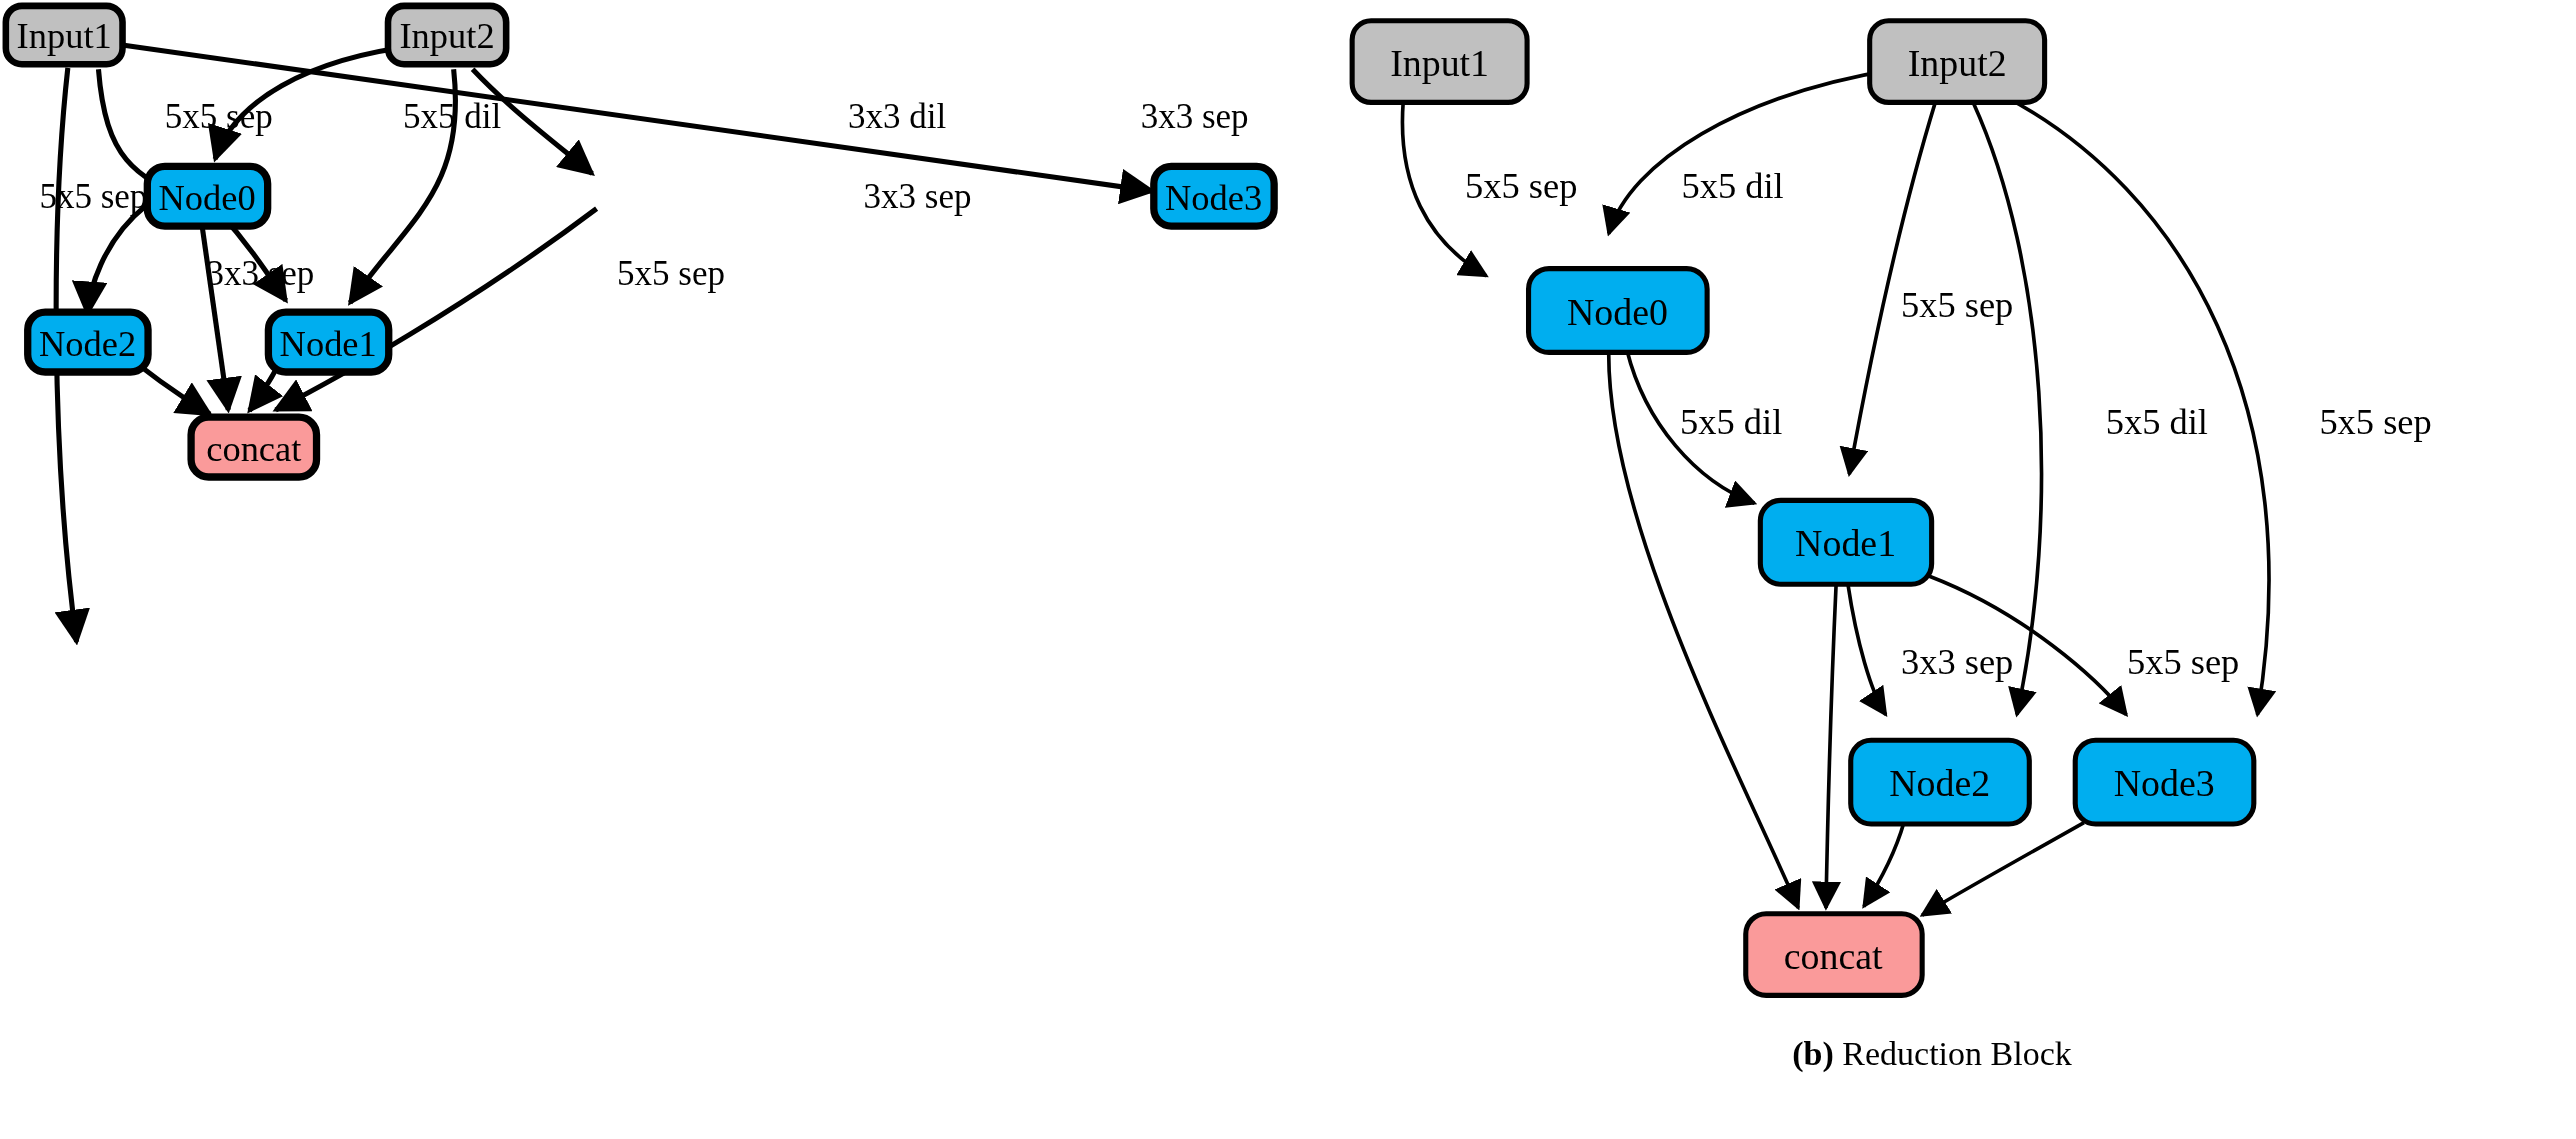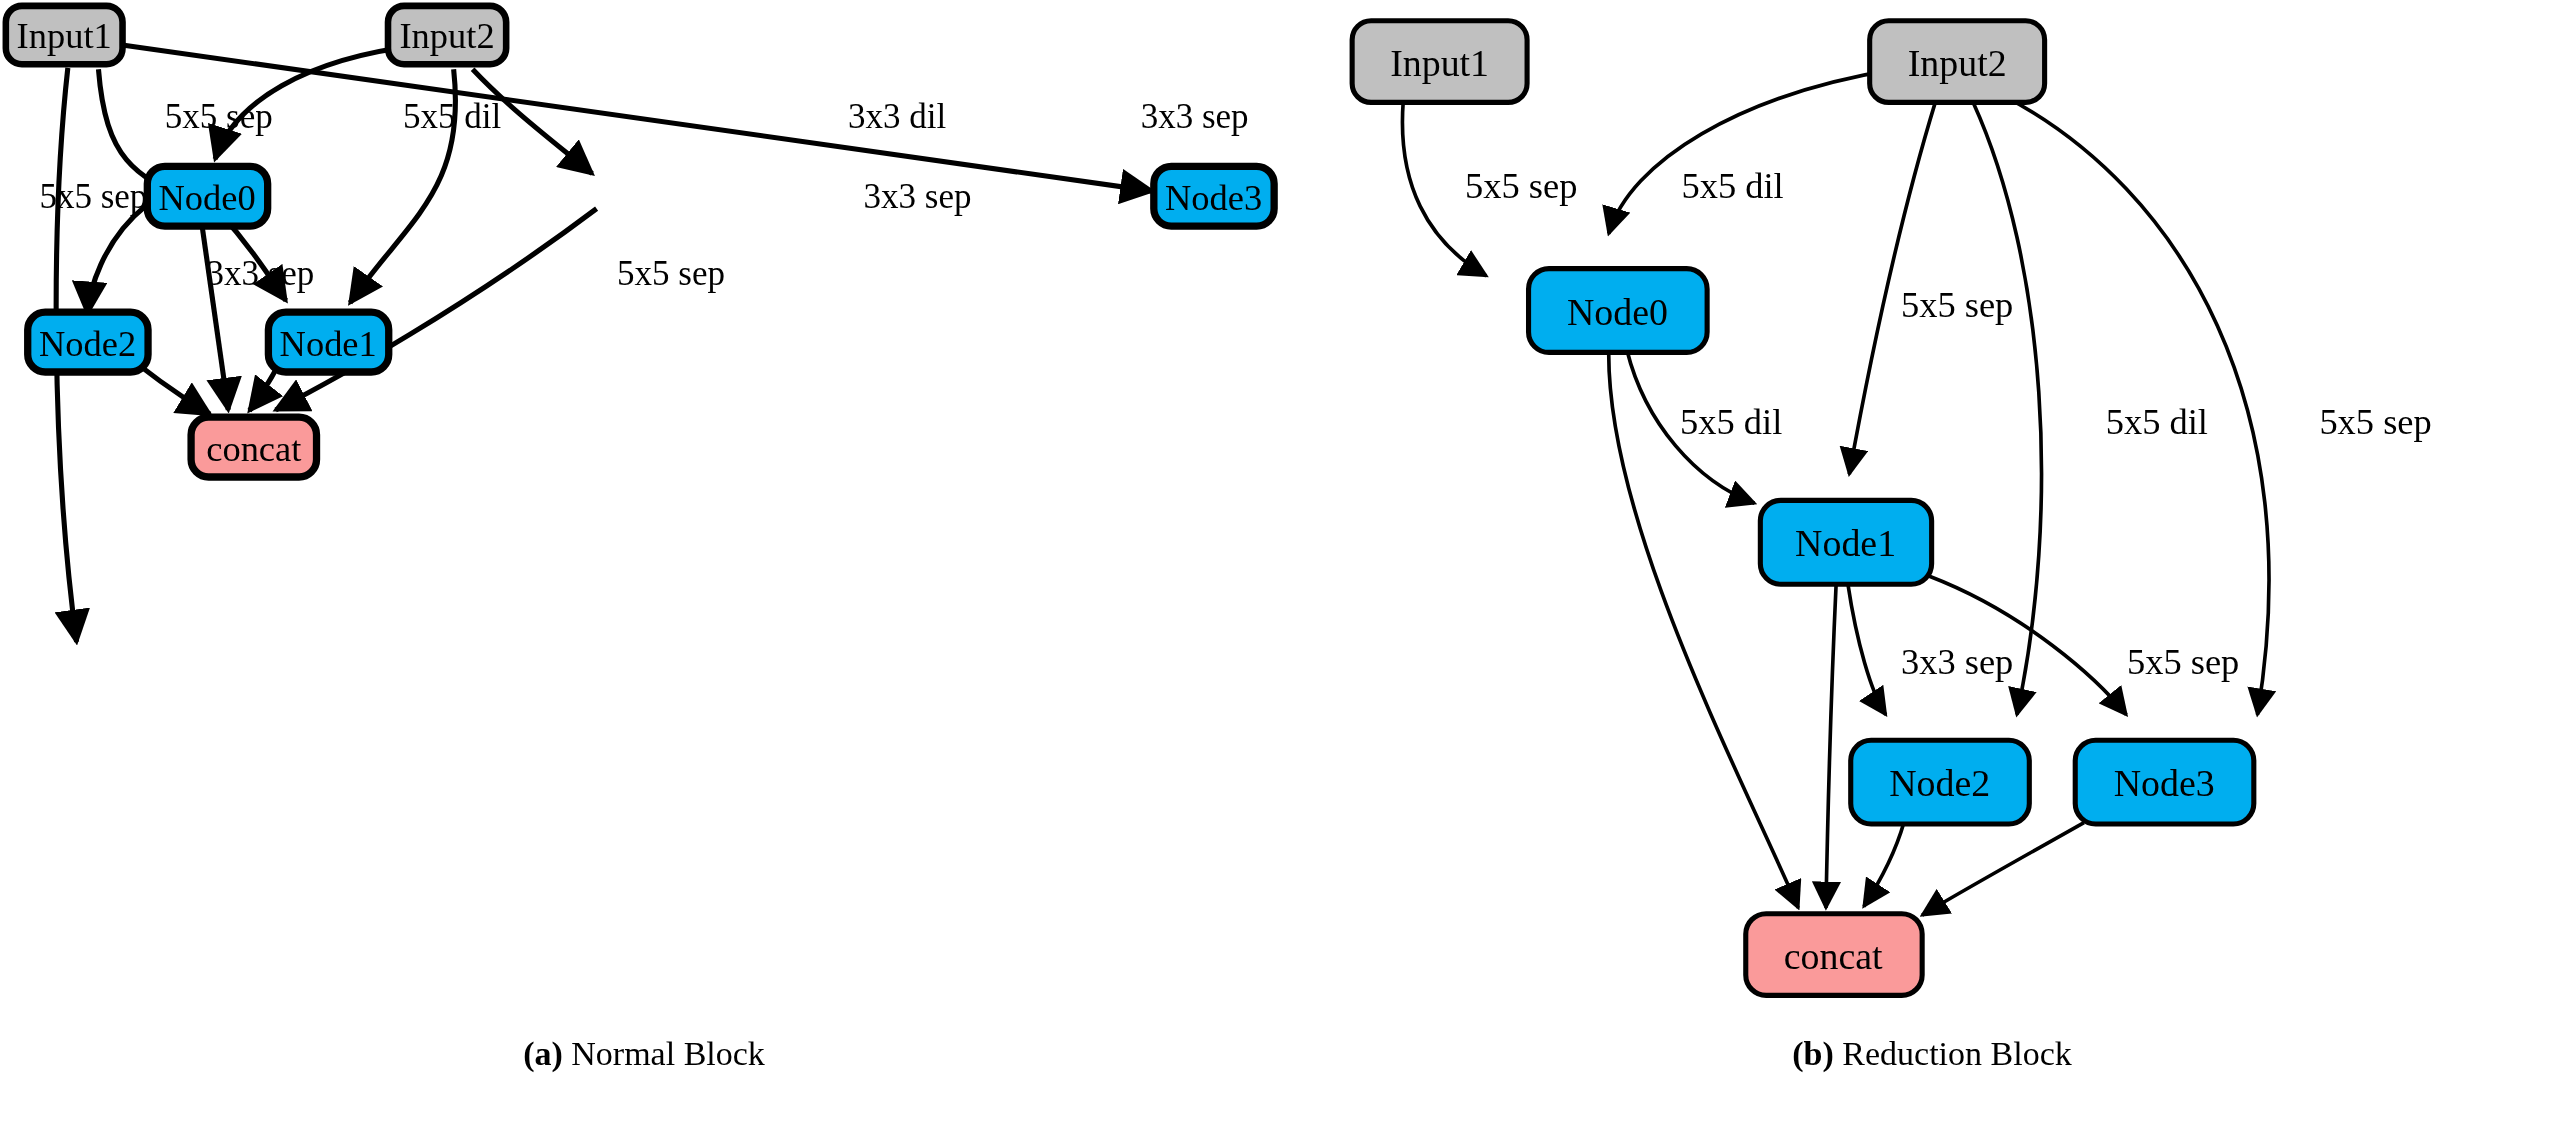--- a/index.html
+++ b/index.html
@@ -139,23 +139,20 @@
       <text class="edge-label" x="300" y="160" font-size="48">5x5 sep</text>
       <text class="edge-label" x="620" y="160" font-size="48">5x5 dil</text>
       <text class="edge-label" x="1230" y="160" font-size="48">3x3 dil</text>
       <text class="edge-label" x="1638" y="160" font-size="48">3x3 sep</text>
       <text class="edge-label" x="128" y="270" font-size="48">5x5 sep</text>
       <text class="edge-label" x="1258" y="270" font-size="48">3x3 sep</text>
       <text class="edge-label" x="357" y="375" font-size="48">3x3 sep</text>
       <text class="edge-label" x="920" y="375" font-size="48">5x5 sep</text>
     </svg>
 
-    <div class="caption" style="top:1035px; font-size:34px;">
-      <span class="cap-letter">(a)</span><span> Normal Block</span>
-    </div>
   </div>
 
   <div class="panel panel-reduction">
     <svg class="graph-svg" viewBox="0 0 1767 1563" preserveAspectRatio="xMidYMid meet">
       <defs>
         <marker id="arrB" viewBox="0 0 10 10" refX="9" refY="5" markerWidth="8" markerHeight="8" orient="auto-start-reverse" markerUnits="strokeWidth">
           <path d="M 0 0 L 10 5 L 0 10 z" fill="#000"></path>
         </marker>
       </defs>
 

